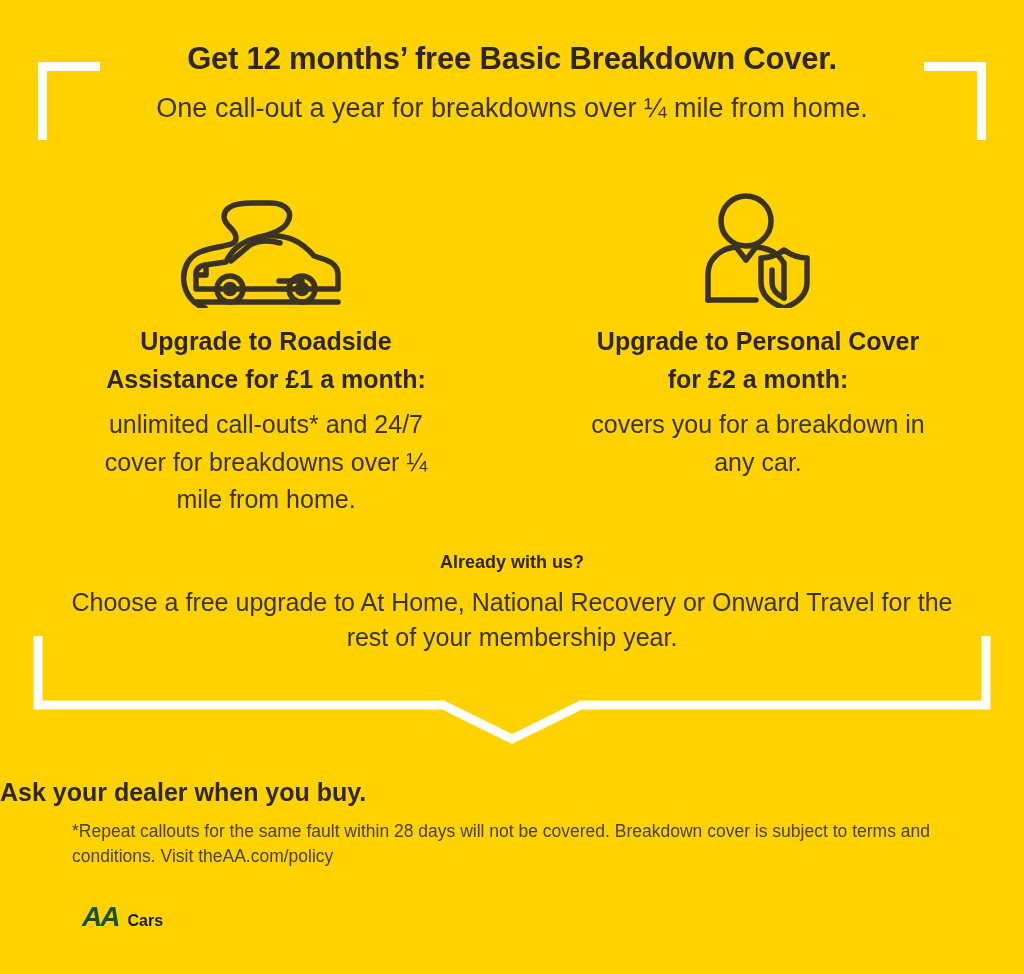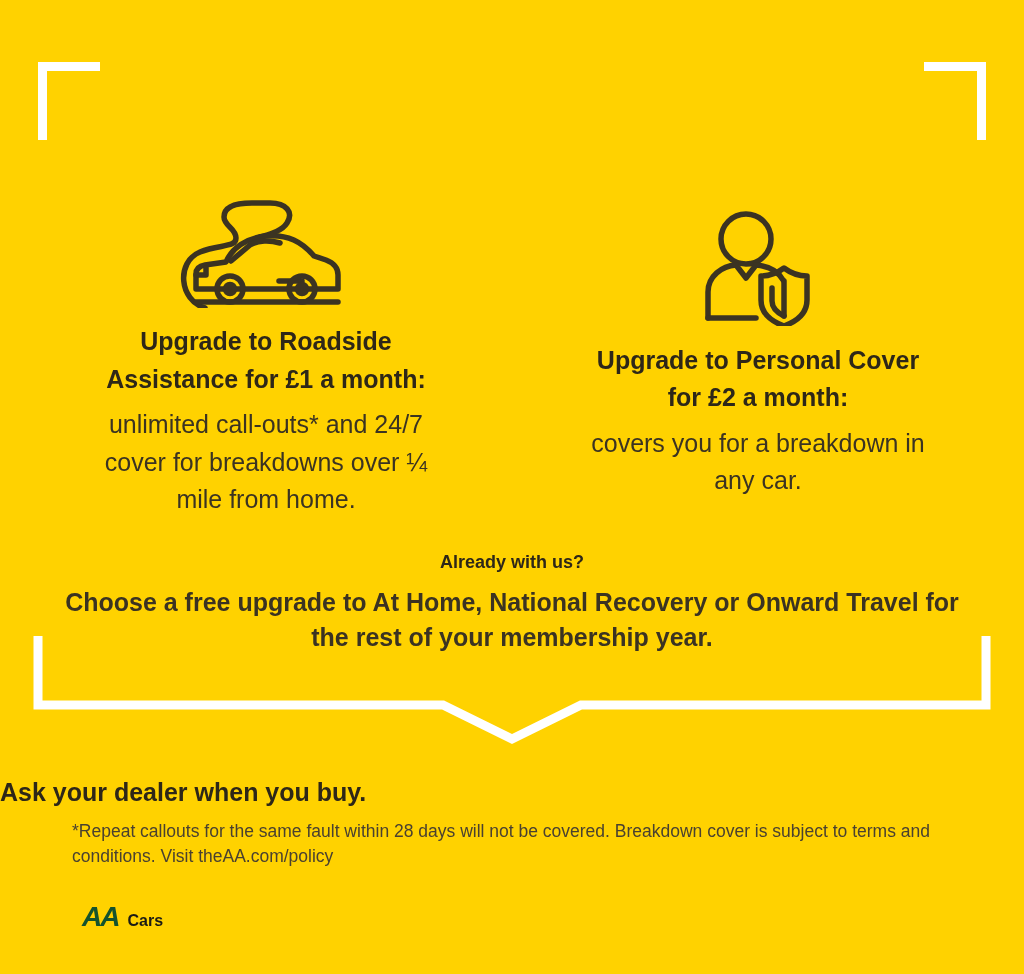--- a/index.html
+++ b/index.html
@@ -82,21 +82,21 @@
   }
 
   
   .columns {
     position: absolute;
     left: 0;
     top: 186px;
     width: 1024px;
     display: flex;
     flex-direction: row;
-    align-items: center;
+    align-items: flex-start;
   }
   .col {
     flex: 1 1 50%;
     text-align: center;
     padding: 0 28px;
     box-sizing: border-box;
   }
   .col-roadside { padding-left: 60px; padding-right: 40px; }
   .col-personal { padding-left: 40px; padding-right: 60px; }
 
@@ -138,21 +138,21 @@
   .already-title {
     margin: 0;
     font-size: 18px;
     font-weight: bold;
     color: #2E2718;
   }
   .already-body {
     margin: 12px auto 0 auto;
     max-width: 900px;
     font-size: 25px;
-    font-weight: bold;
+    font-weight: normal;
     line-height: 1.4;
     color: #3B3322;
   }
 
   
   .footer-block {
     position: absolute;
     left: 0;
     top: 778px;
     width: 1024px;
@@ -206,20 +206,24 @@
 
   <div class="bracket bracket-tl"></div>
   <div class="bracket bracket-tr"></div>
 
   <div class="bracket bracket-bottom">
     <svg width="1024" height="140" viewBox="0 0 1024 140" aria-hidden="true">
       <path d="M 38 16 L 38 85 L 443 85 L 512 119 L 581 85 L 986 85 L 986 16" fill="none" stroke="#FFFFFF" stroke-width="9" stroke-linejoin="miter" stroke-linecap="butt"></path>
     </svg>
   </div>
 
+  <div class="header-block">
+    <h1 class="headline">Get 12 months’ free Basic Breakdown Cover.</h1>
+    <p class="subhead">One call-out a year for breakdowns over ¼ mile from home.</p>
+  </div>
 
   <div class="columns">
 
     <div class="col col-roadside">
       <div class="icon-wrap">
         <svg width="185" height="118" viewBox="0 0 185 118" aria-hidden="true">
           <g fill="none" stroke="#3B3322" stroke-width="5.5" stroke-linecap="round" stroke-linejoin="round">
 
             <path d="M 31 118 C 5 110 2 72 26 62 C 45 54 62 58 62 48
                      C 62 38 50 36 50 27 C 50 17 62 13 78 13 L 96 13

